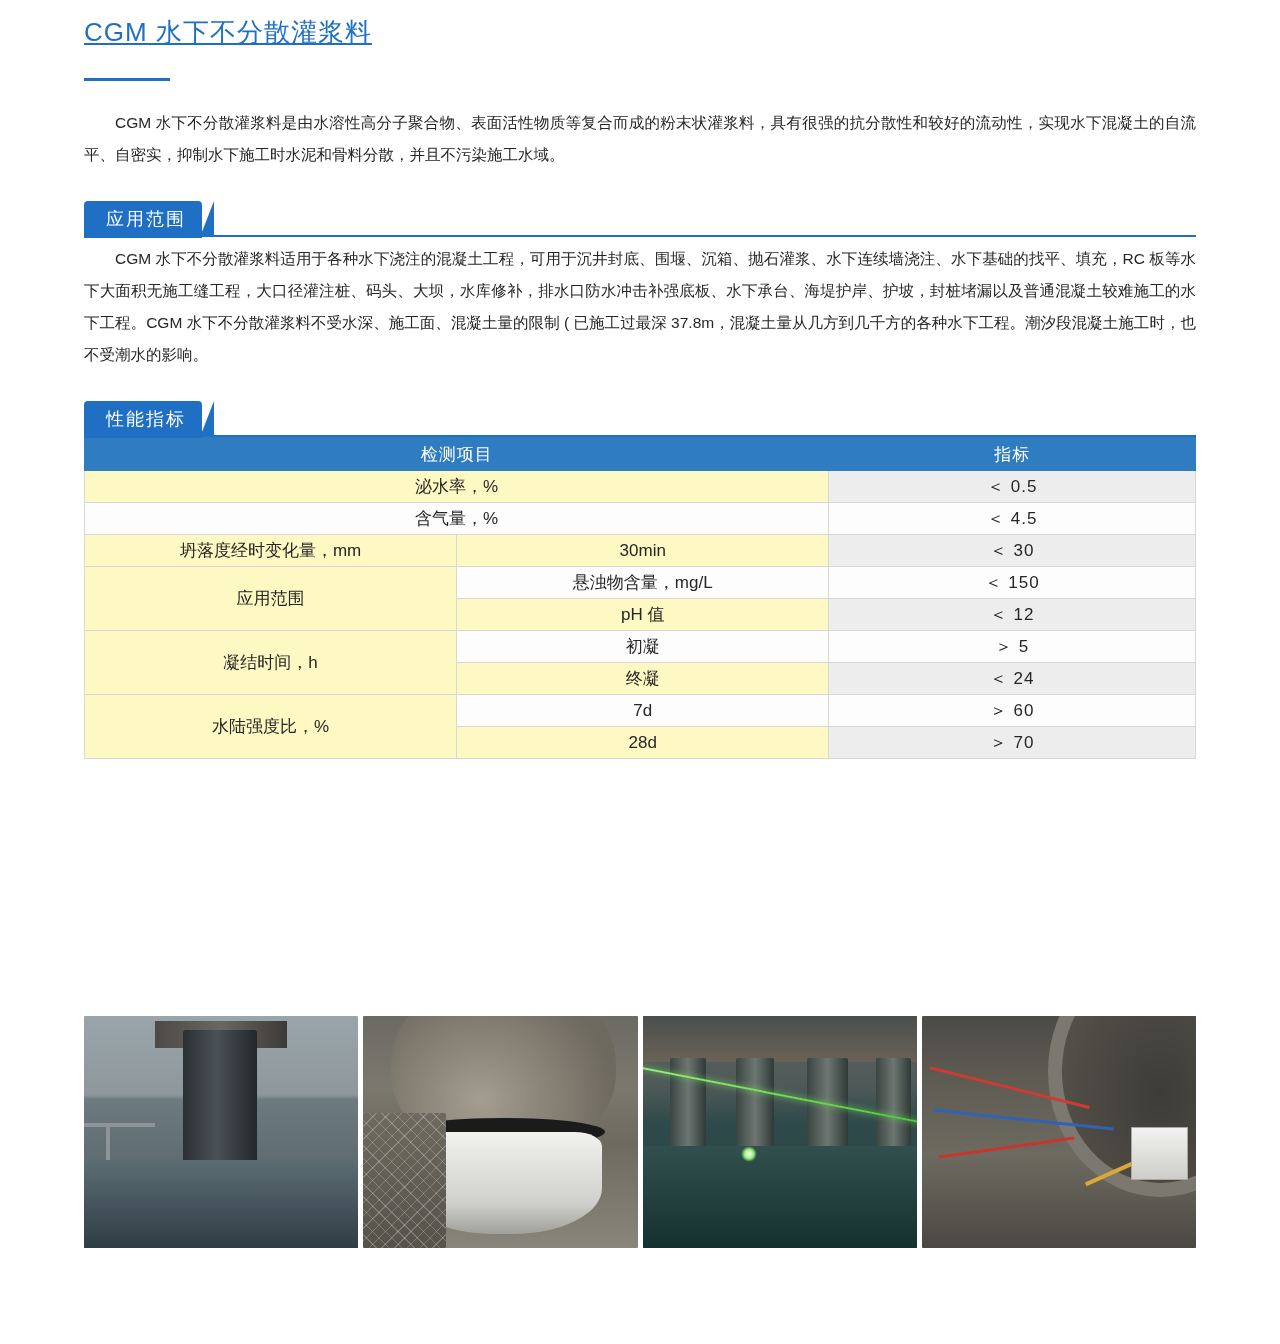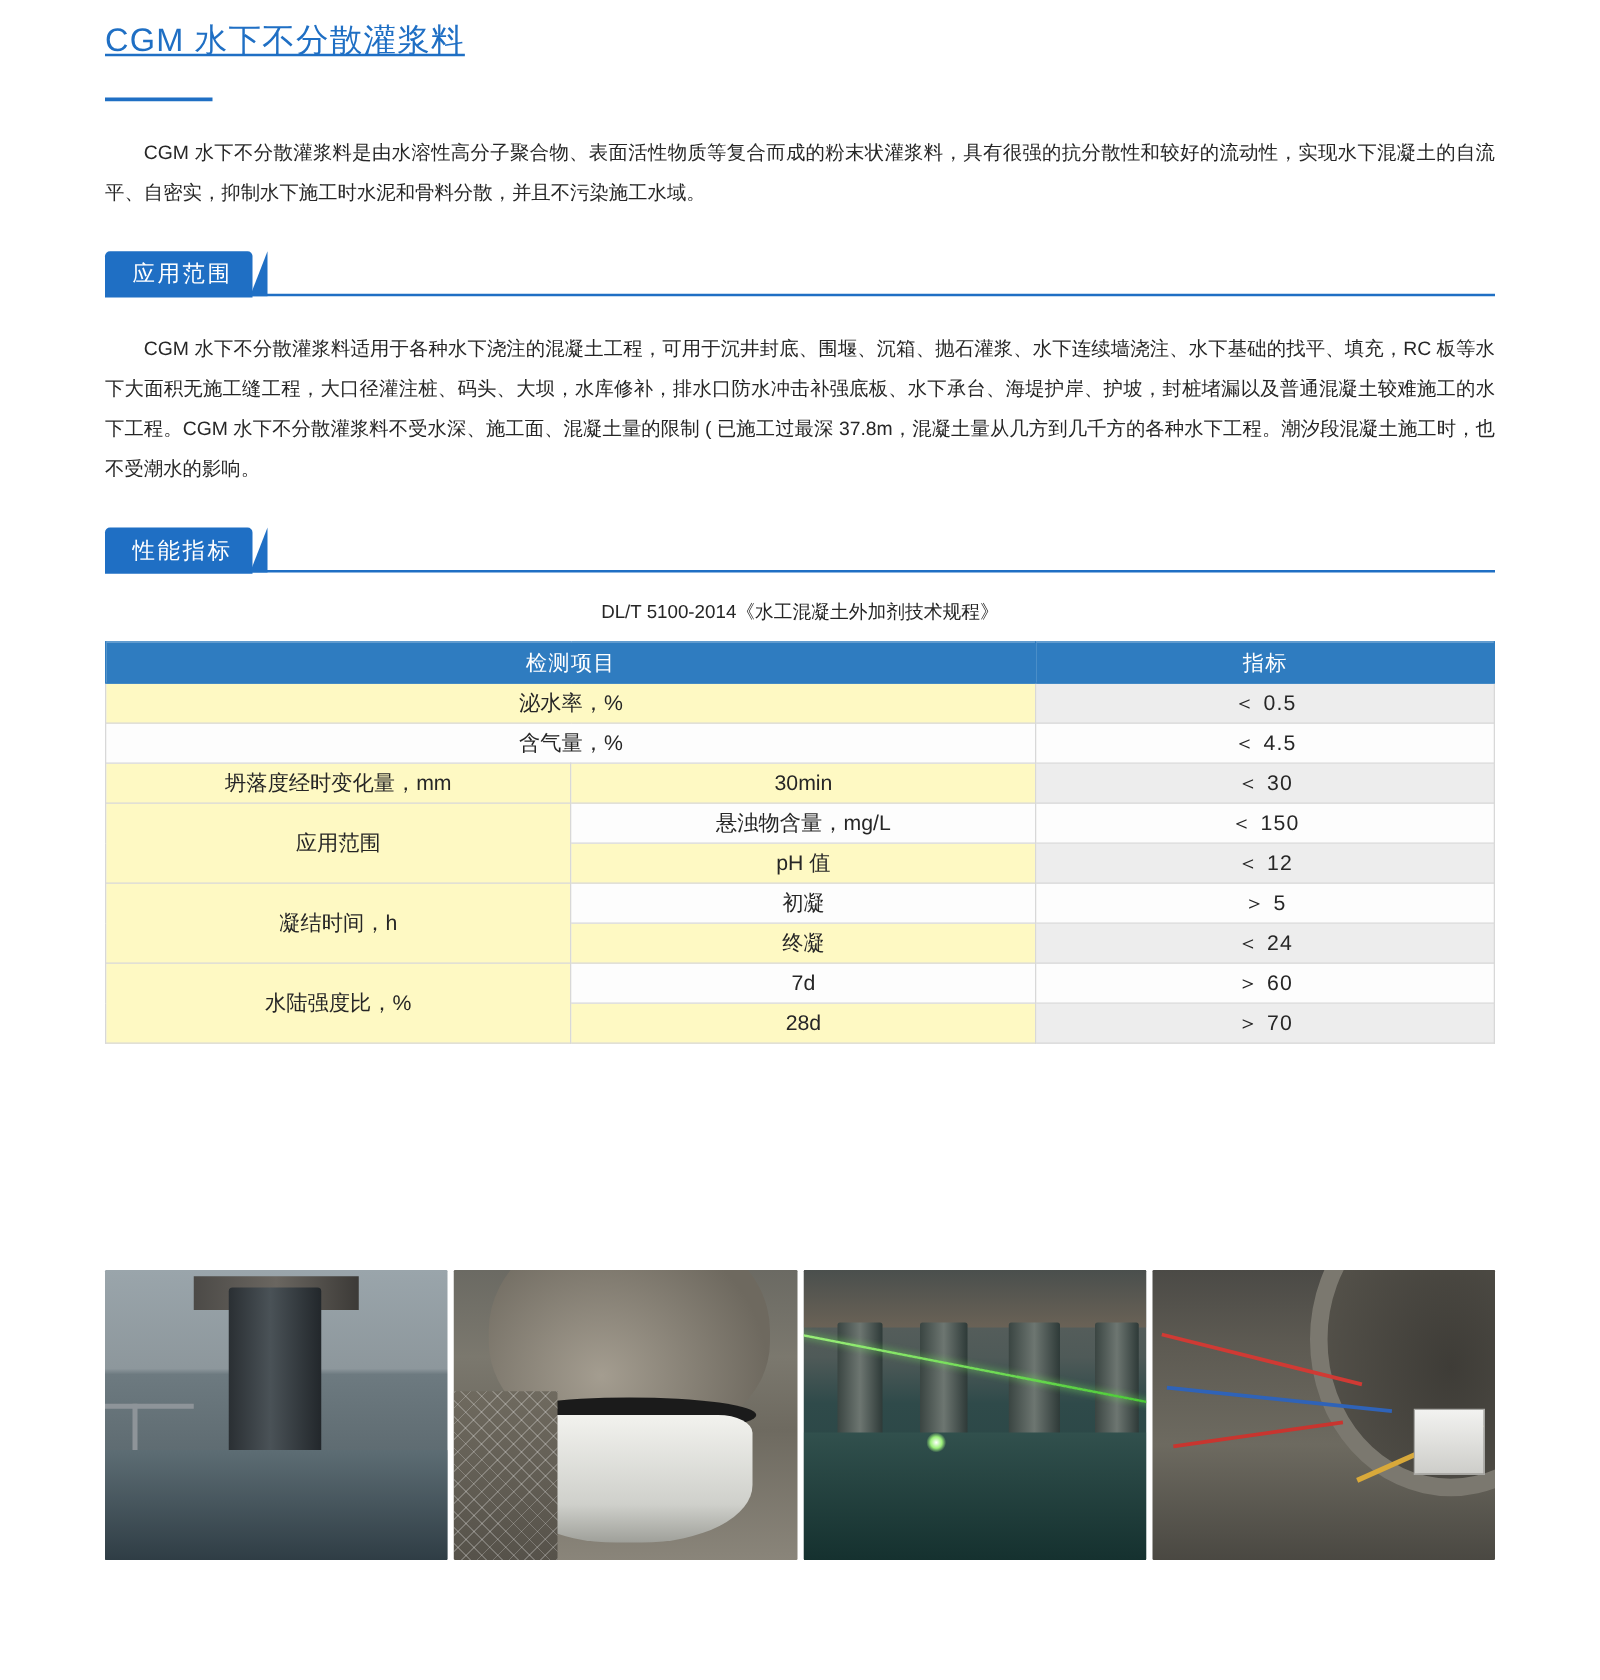--- a/index.html
+++ b/index.html
@@ -84,21 +84,21 @@
     right: -12px;
     top: 0;
     width: 0;
     height: 0;
     border-style: solid;
     border-width: 0 0 36px 14px;
     border-color: transparent transparent #1f6fc4 transparent;
   }
 
   .section-body {
-    margin-top: 27px;
+    margin-top: 6px;
     font-size: 15.5px;
     line-height: 32px;
     text-align: justify;
     text-indent: 2em;
     color: #262626;
   }
 
   
   .table-caption {
     text-align: center;
@@ -319,21 +319,20 @@
     </div>
     <p class="section-body">CGM 水下不分散灌浆料适用于各种水下浇注的混凝土工程，可用于沉井封底、围堰、沉箱、抛石灌浆、水下连续墙浇注、水下基础的找平、填充，RC 板等水下大面积无施工缝工程，大口径灌注桩、码头、大坝，水库修补，排水口防水冲击补强底板、水下承台、海堤护岸、护坡，封桩堵漏以及普通混凝土较难施工的水下工程。CGM 水下不分散灌浆料不受水深、施工面、混凝土量的限制 ( 已施工过最深 37.8m，混凝土量从几方到几千方的各种水下工程。潮汐段混凝土施工时，也不受潮水的影响。</p>
   </div>
 
   <div class="section">
     <div class="section-head">
       <span class="tab">性能指标</span>
       <span class="tagline"></span>
     </div>
 
-    <div class="table-caption">DL/T 5100-2014《水工混凝土外加剂技术规程》</div>
 
     <table class="perf">
       <colgroup>
         <col style="width:33.5%">
         <col style="width:33.5%">
         <col style="width:33%">
       </colgroup>
       <thead>
         <tr>
           <th colspan="2">检测项目</th>

